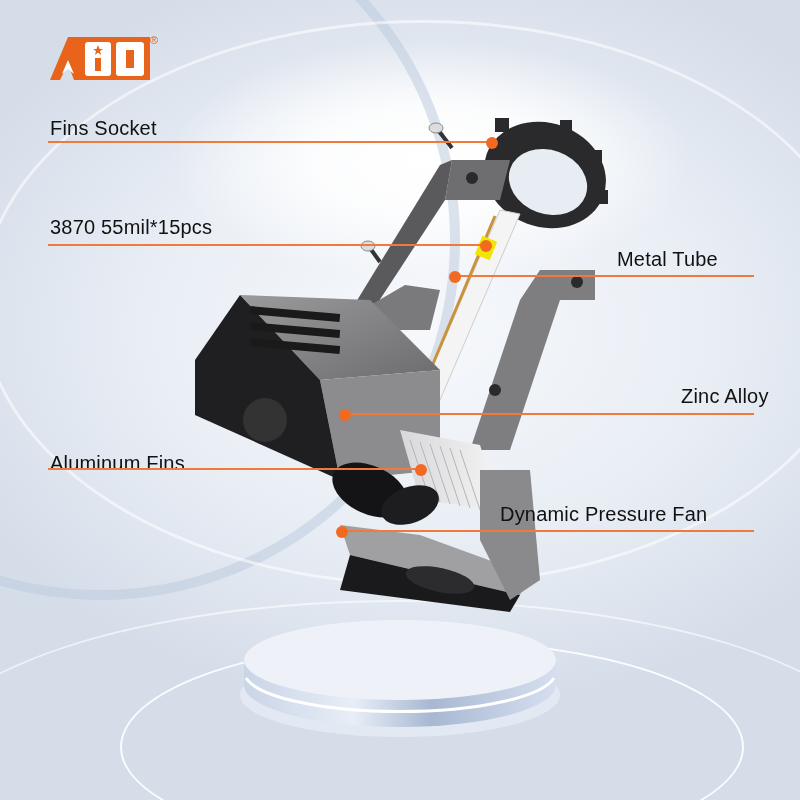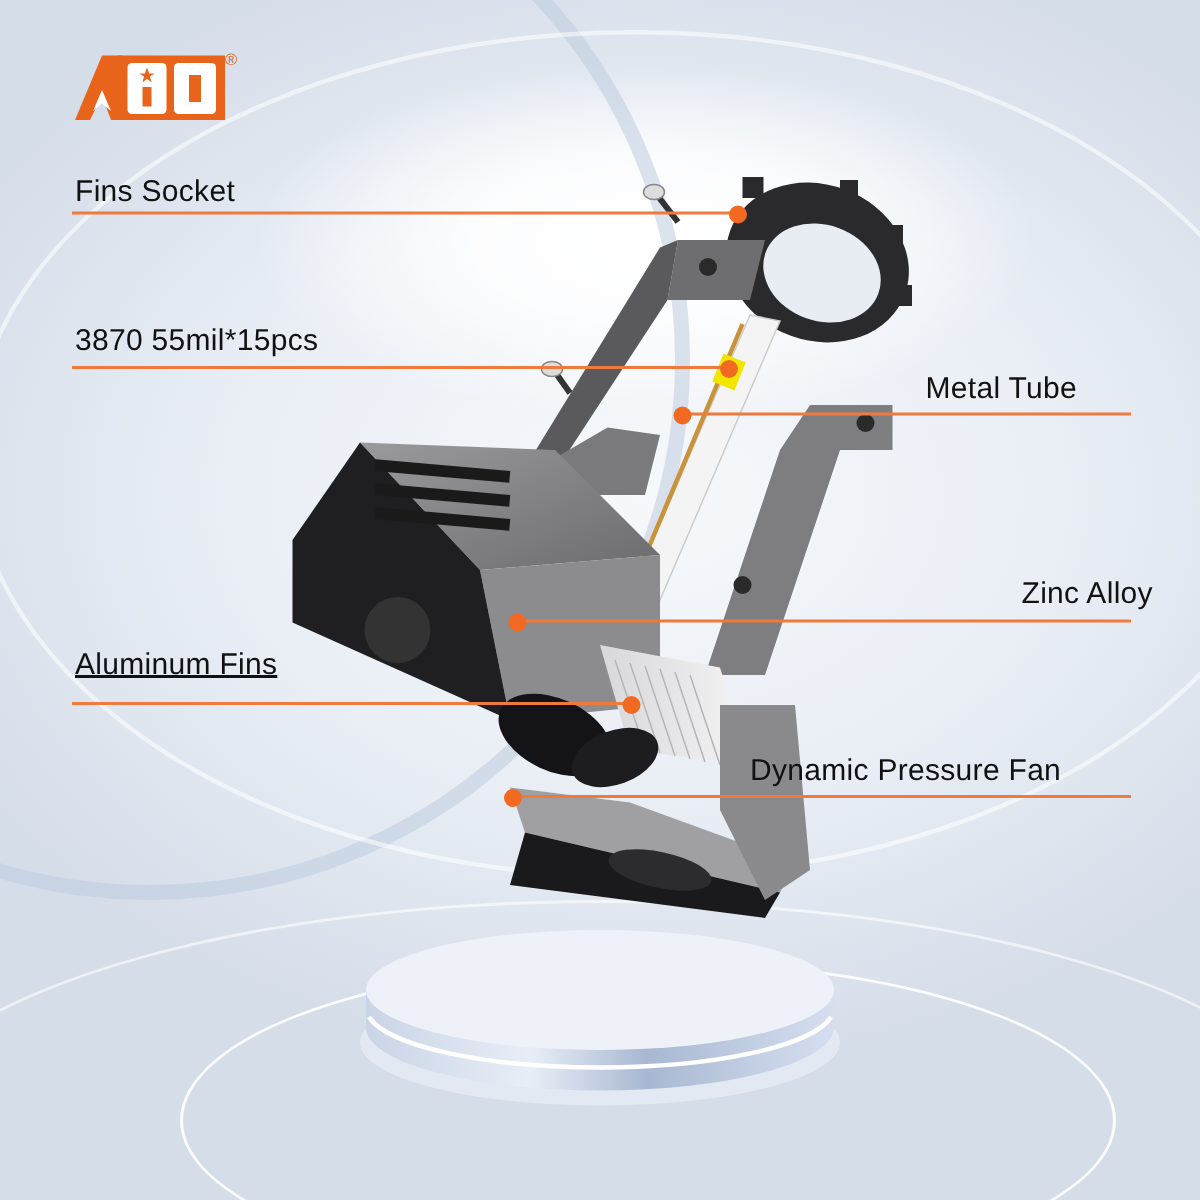--- a/index.html
+++ b/index.html
@@ -158,21 +158,21 @@
     <div class="dot" style="left:455px;top:276px;"></div>
   </div>
 
   <div>
     <span class="label" style="left:653px;top:385px;margin-left:28px;">Zinc Alloy</span>
     <div class="line" style="left:345px;top:413px;width:409px;"></div>
     <div class="dot" style="left:345px;top:414px;"></div>
   </div>
 
   <div>
-    <span class="label" style="left:50px;top:432px;text-decoration:underline;">Aluminum Fins</span>
+    <span class="label" style="left:50px;top:452px;">Aluminum Fins</span>
     <div class="line" style="left:48px;top:468px;width:373px;"></div>
     <div class="dot" style="left:421px;top:469px;"></div>
   </div>
 
   <div>
     <span class="label" style="left:500px;top:503px;">Dynamic Pressure Fan</span>
     <div class="line" style="left:342px;top:530px;width:412px;"></div>
     <div class="dot" style="left:342px;top:531px;"></div>
   </div>
 </div>

